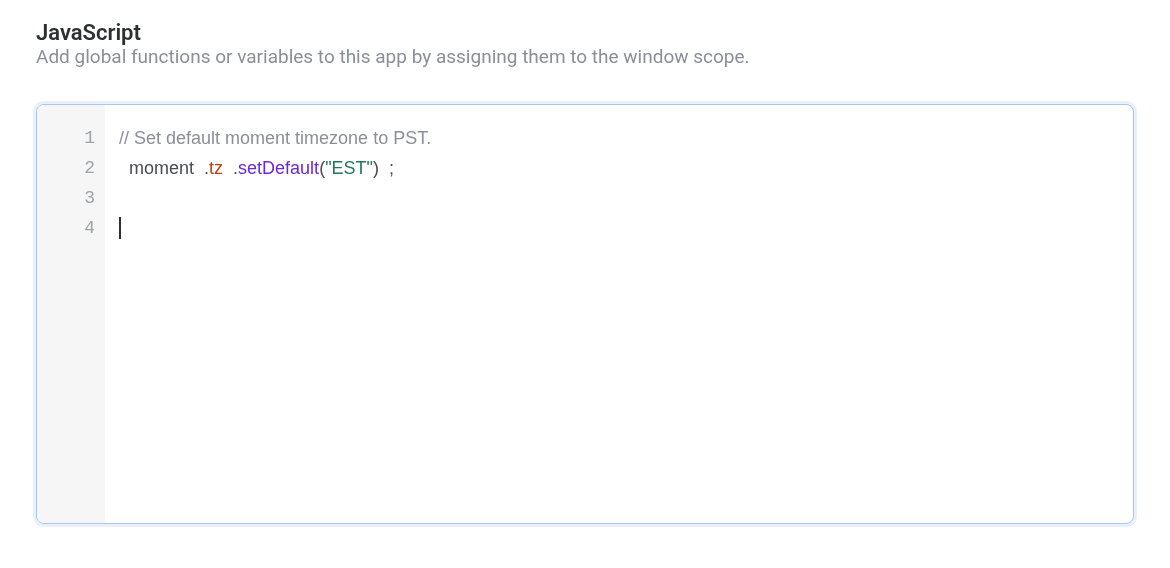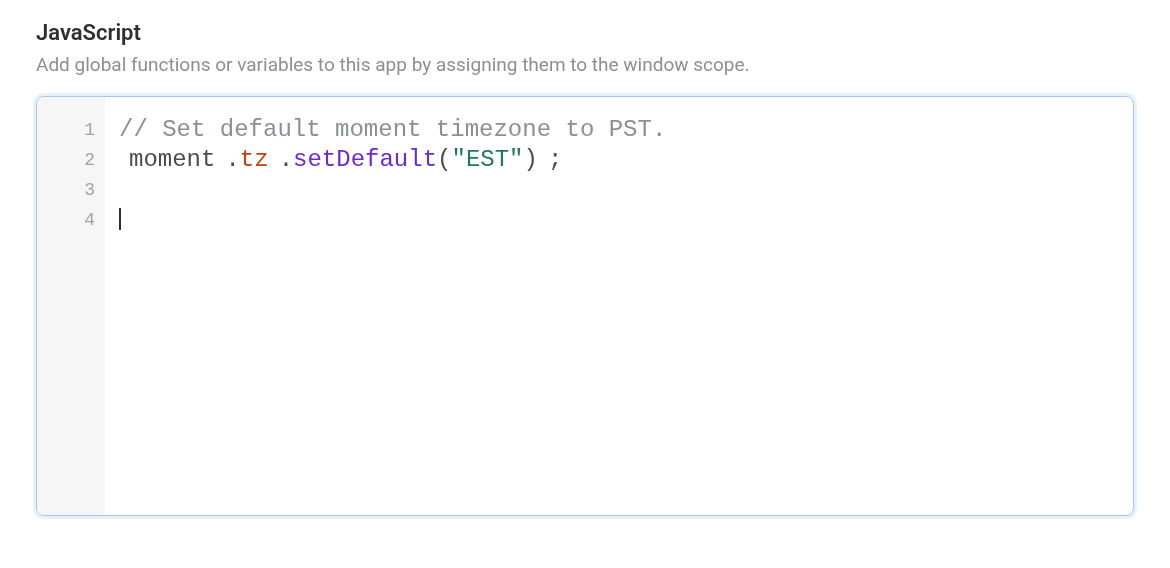--- a/index.html
+++ b/index.html
@@ -11,27 +11,26 @@
       font-family: -apple-system, BlinkMacSystemFont, "Segoe UI", Roboto, Helvetica, Arial, sans-serif;
       background: #ffffff;
       padding: 20px 36px;
       width: 1170px;
       height: 568px;
     }
     .section-title {
       font-size: 22px;
       font-weight: 600;
       color: #2d2f33;
-      margin-bottom: 8px;
     }
     .section-subtitle {
       font-size: 19px;
       font-weight: 400;
       color: #8a8f98;
-      margin-bottom: 20px;
+      margin-bottom: 36px;
     }
     .editor-wrapper {
       border: 1px solid #a8c7f0;
       border-radius: 8px;
       box-shadow: 0 0 0 3px #e8f0fc;
       overflow: hidden;
       height: 420px;
       display: flex;
       background: #ffffff;
     }
@@ -45,22 +44,22 @@
       padding: 18px 10px 18px 26px;
       user-select: none;
       min-width: 68px;
     }
     .gutter div {
       height: 30px;
     }
     .code-area {
       flex: 1;
       padding: 18px 14px;
-      font-family: Liberation Mono, monospace;
-      font-size: 24px;
+      font-family: Liberation Sans, sans-serif;
+      font-size: 18px;
       line-height: 30px;
       color: #2d2f33;
       position: relative;
       white-space: pre;
     }
     .code-line {
       height: 30px;
       display: block;
     }
     .tok-comment {

